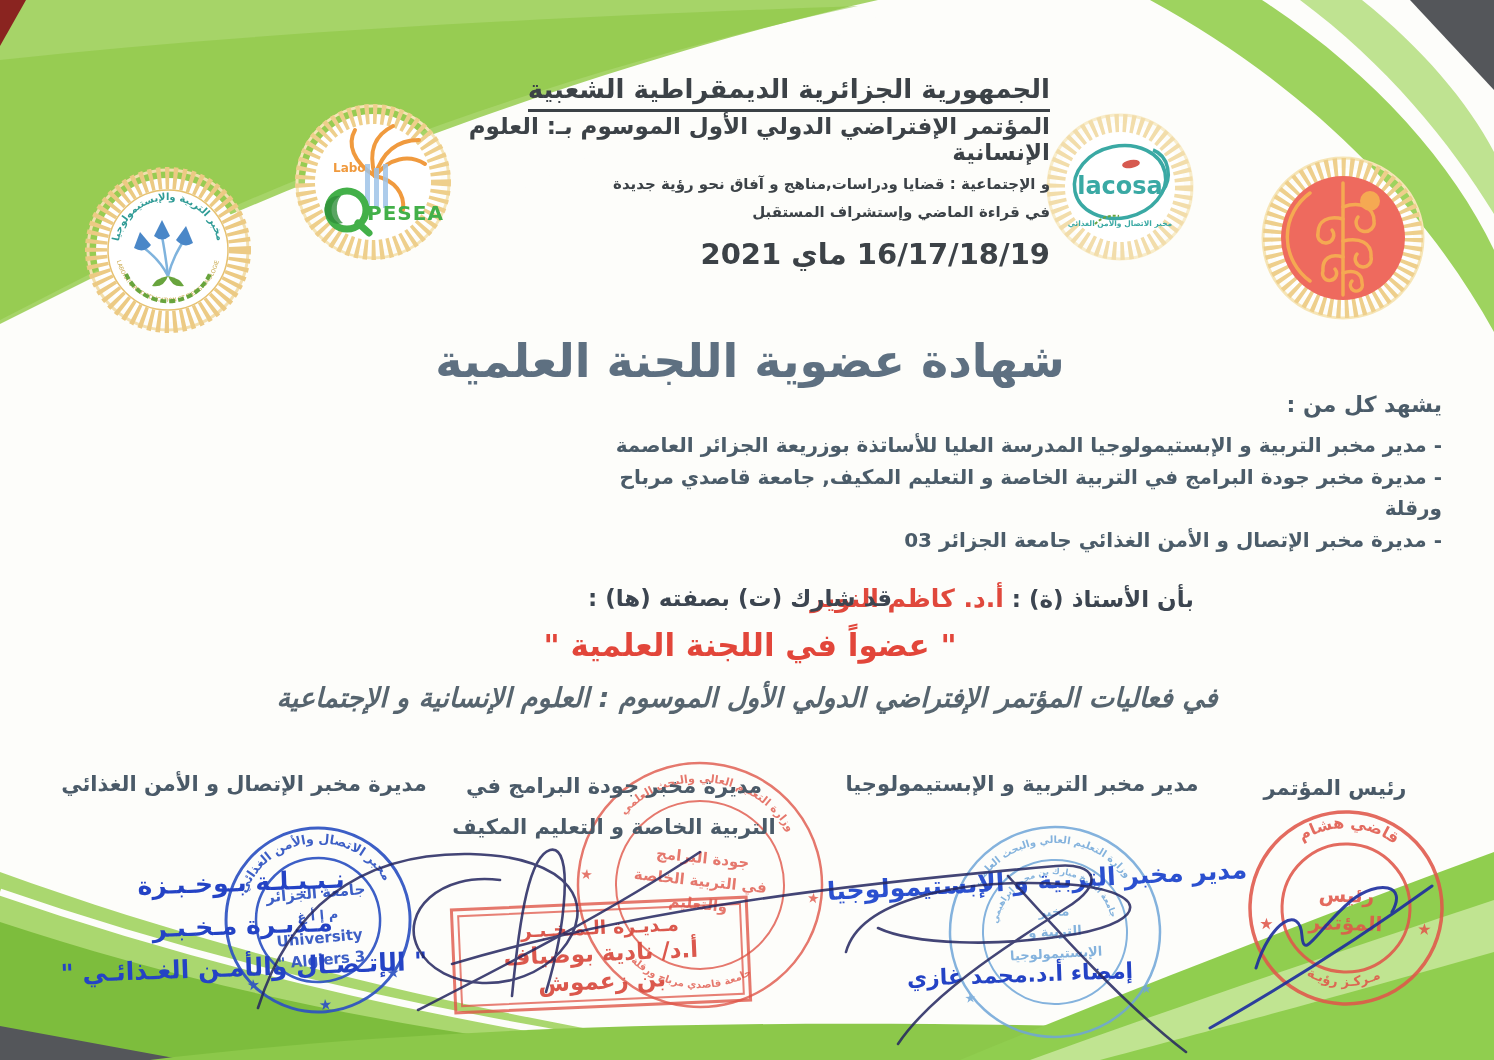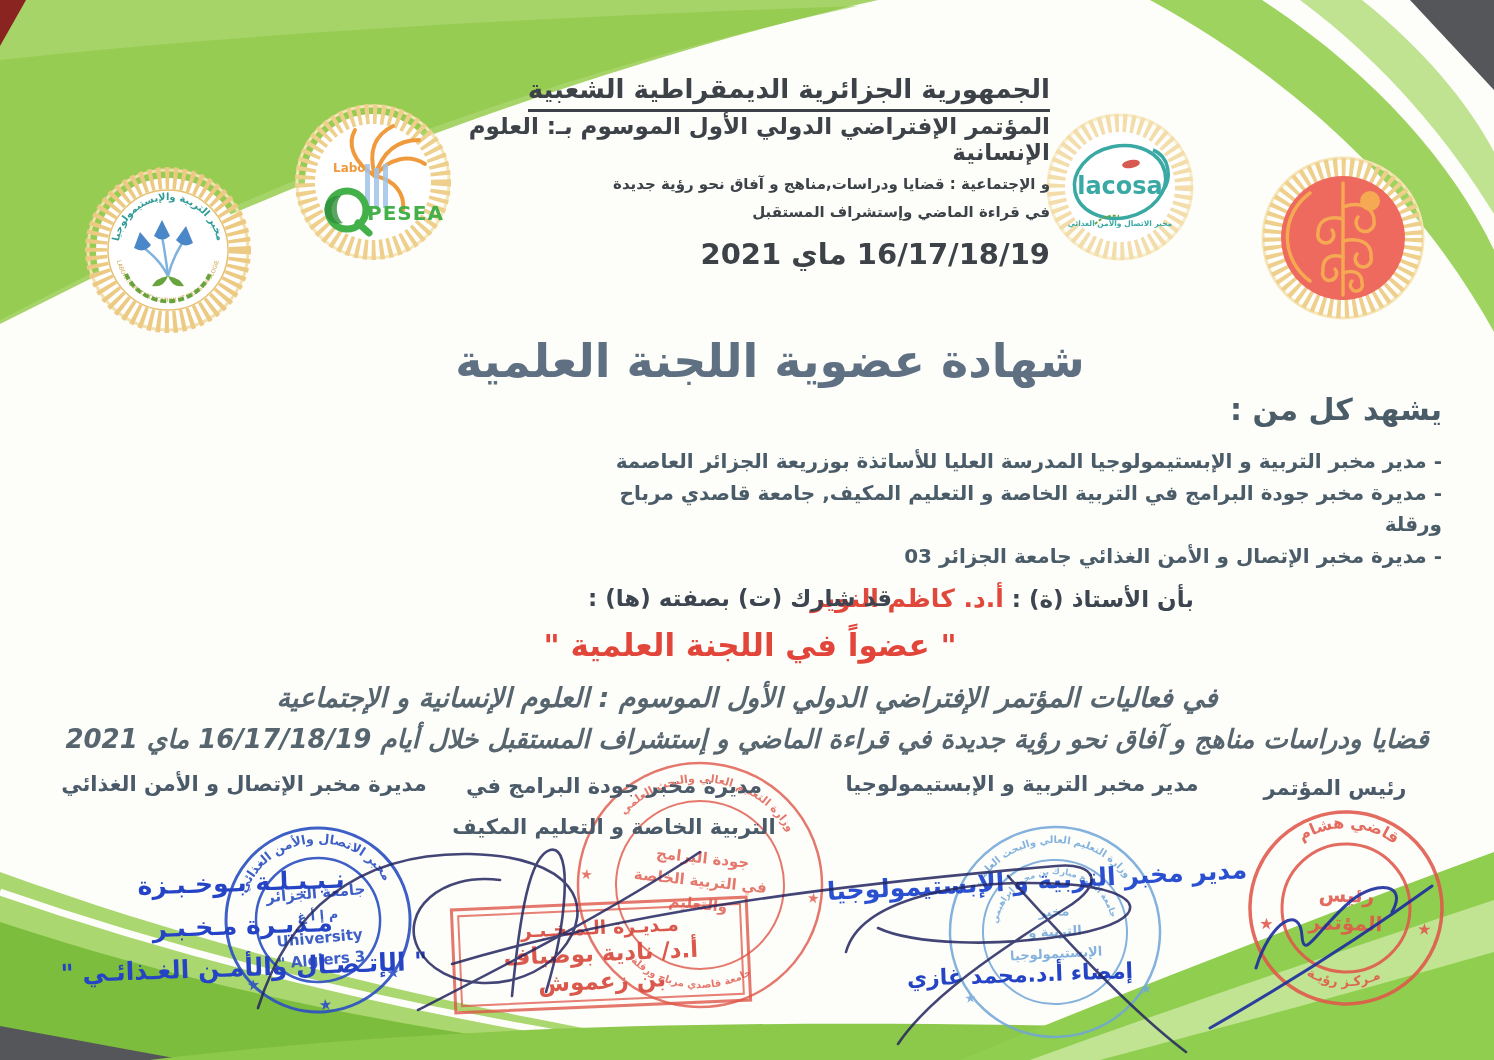--- a/index.html
+++ b/index.html
@@ -9,24 +9,24 @@
   .rtl{direction:rtl;unicode-bidi:embed;}
   svg text{font-family:"DejaVu Sans",sans-serif;}
 
   
   .hdr{left:440px;top:74px;width:610px;text-align:right;color:#3c4247;}
   .hdr .rep{display:inline-block;font-size:26px;font-weight:bold;border-bottom:3px solid #3c4247;padding-bottom:5px;}
   .hdr .c1{margin-top:1px;font-size:23px;font-weight:bold;}
   .hdr .c2,.hdr .c3{margin-top:10px;font-size:15px;font-weight:bold;}
   .hdr .dt{margin-top:16px;font-size:29px;font-weight:bold;}
 
-  .big-title{left:400px;top:334px;width:740px;text-align:center;font-size:46px;font-weight:bold;color:#5e7081;}
+  .big-title{left:380px;top:334px;width:740px;text-align:center;font-size:46px;font-weight:bold;color:#5e7081;}
 
   .witness{right:52px;top:392px;width:840px;text-align:right;color:#4b5c69;font-weight:bold;}
-  .witness .intro{font-size:30px;margin-bottom:19px;}
+  .witness .intro{font-size:22px;margin-bottom:13px;}
   .witness .it{font-size:20px;line-height:1.58;}
 
   .recip-right{right:300px;top:584px;font-size:23px;font-weight:bold;color:#3c4550;}
   .recip-right .nm{color:#e0483c;font-size:25px;}
   .recip-left{left:588px;top:585px;font-size:23px;font-weight:bold;color:#3c4550;}
   .quote{left:300px;top:627px;width:900px;text-align:center;font-size:31px;font-weight:bold;color:#e2463a;}
 
   .bodyl1{left:100px;top:682px;width:1294px;text-align:center;font-size:27px;font-weight:bold;color:#57656f;font-style:italic;}
   .bodyl2{left:10px;top:724px;width:1474px;text-align:center;font-size:26px;font-weight:bold;color:#57656f;font-style:italic;}
 
@@ -177,21 +177,20 @@
   </div>
 
   <div class="abs recip-right rtl">
     <span>بأن الأستاذ (ة) :</span>
     <span class="nm">أ.د. كاظم النوير</span>
   </div>
   <div class="abs recip-left rtl">قد شارك (ت) بصفته (ها) :</div>
   <div class="abs quote rtl">" عضواً في اللجنة العلمية "</div>
 
   <div class="abs bodyl1 rtl">في فعاليات المؤتمر الإفتراضي الدولي الأول الموسوم : العلوم الإنسانية و الإجتماعية</div>
-  <div class="abs bodyl2 rtl">قضايا ودراسات مناهج و آفاق نحو رؤية جديدة في قراءة الماضي و إستشراف المستقبل خلال أيام 16/17/18/19 ماي 2021</div>
 
   <div class="abs sigtitle st1 rtl">مديرة مخبر الإتصال و الأمن الغذائي</div>
   <div class="abs sigtitle st2 rtl">
     <div>مديرة مخبر جودة البرامج في</div>
     <div>التربية الخاصة و التعليم المكيف</div>
   </div>
   <div class="abs sigtitle st3 rtl">مدير مخبر التربية و الإبستيمولوجيا</div>
   <div class="abs sigtitle st4 rtl">رئيس المؤتمر</div>
 
   <svg class="abs stamp" width="200" height="215" viewBox="0 0 200 215" style="left:218px;top:812px;transform:rotate(-5deg);opacity:.92;">

